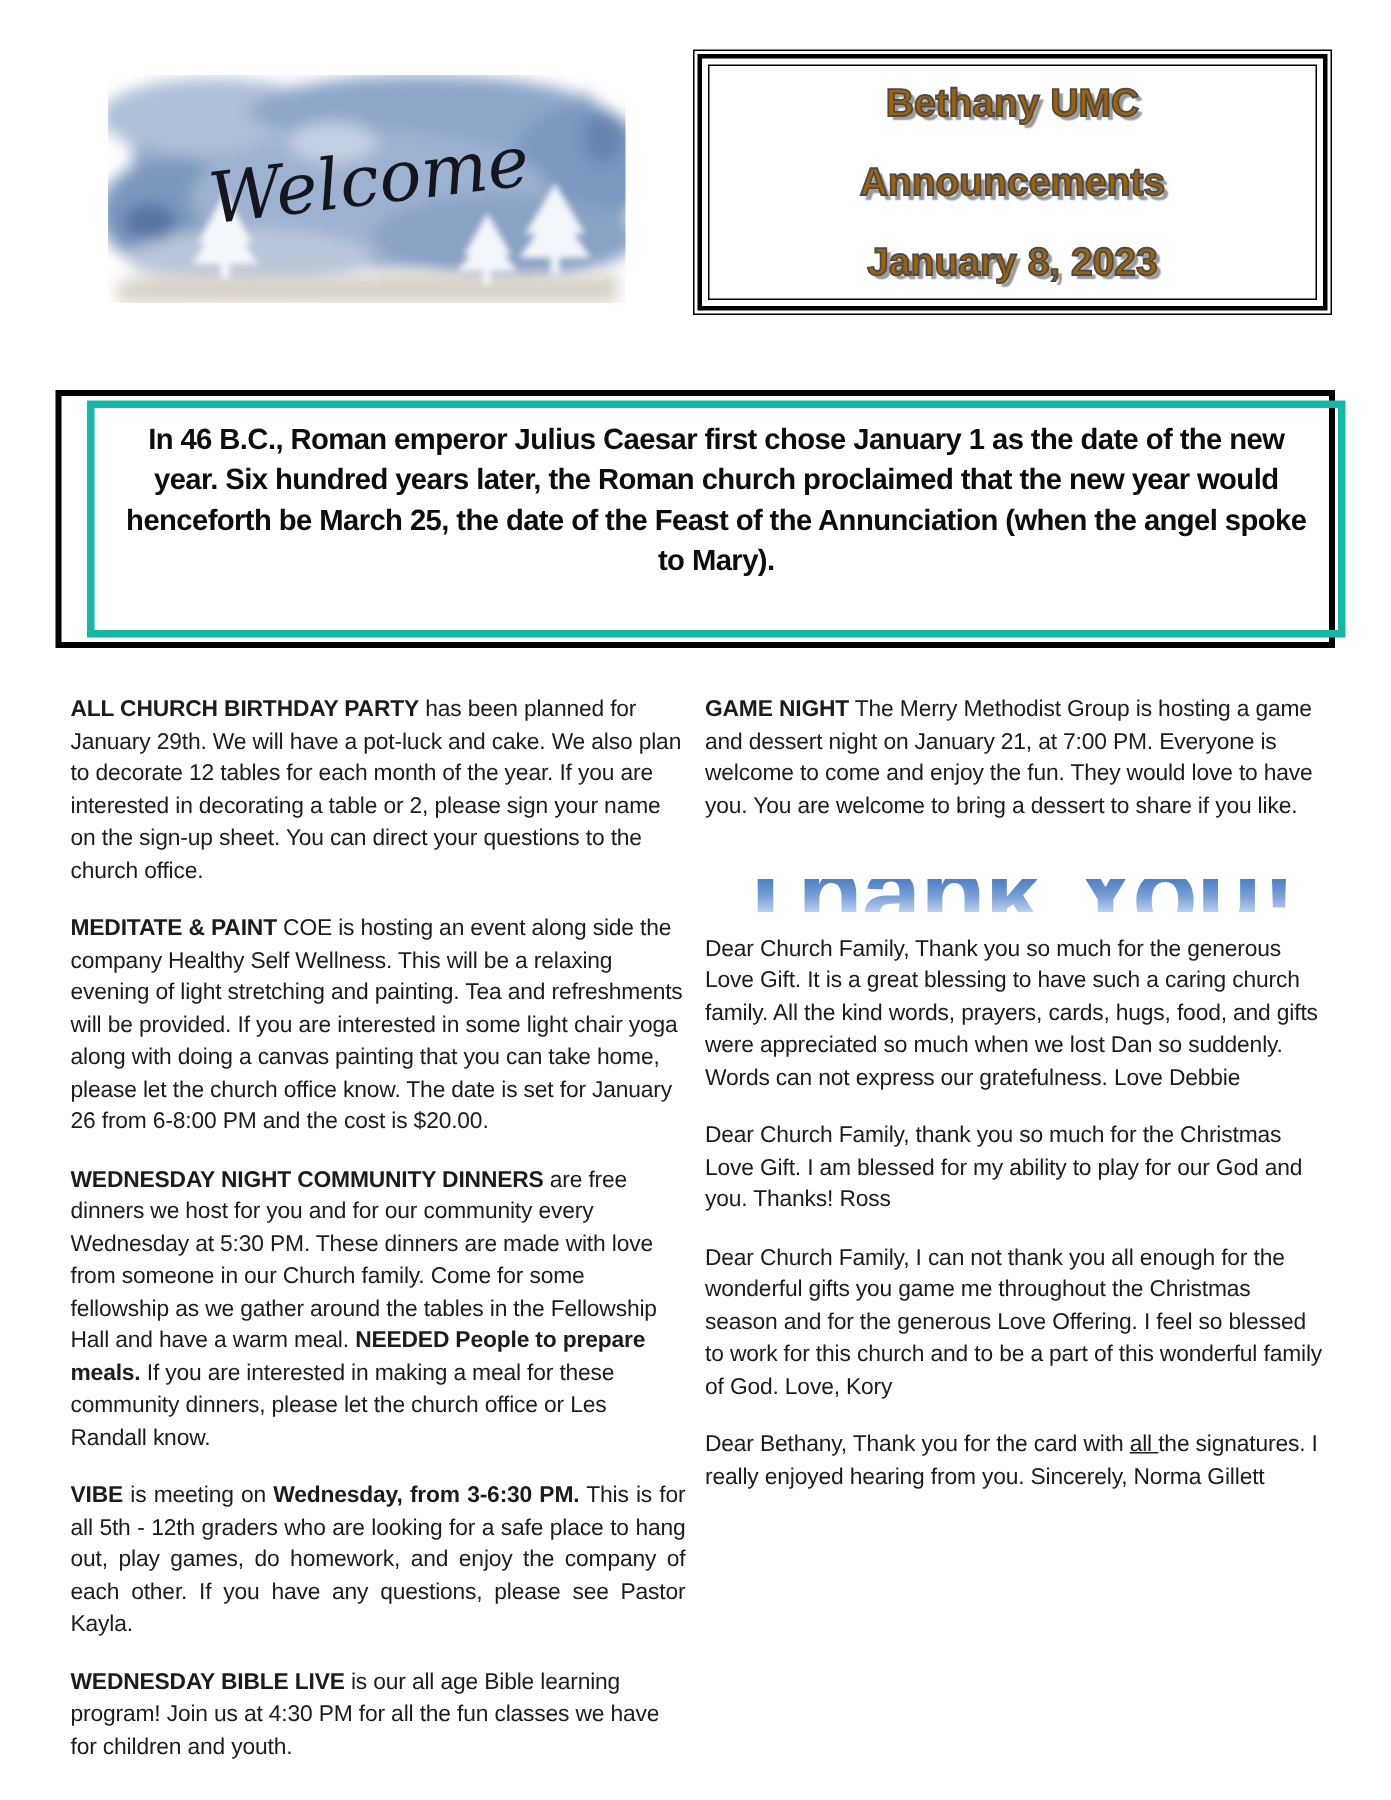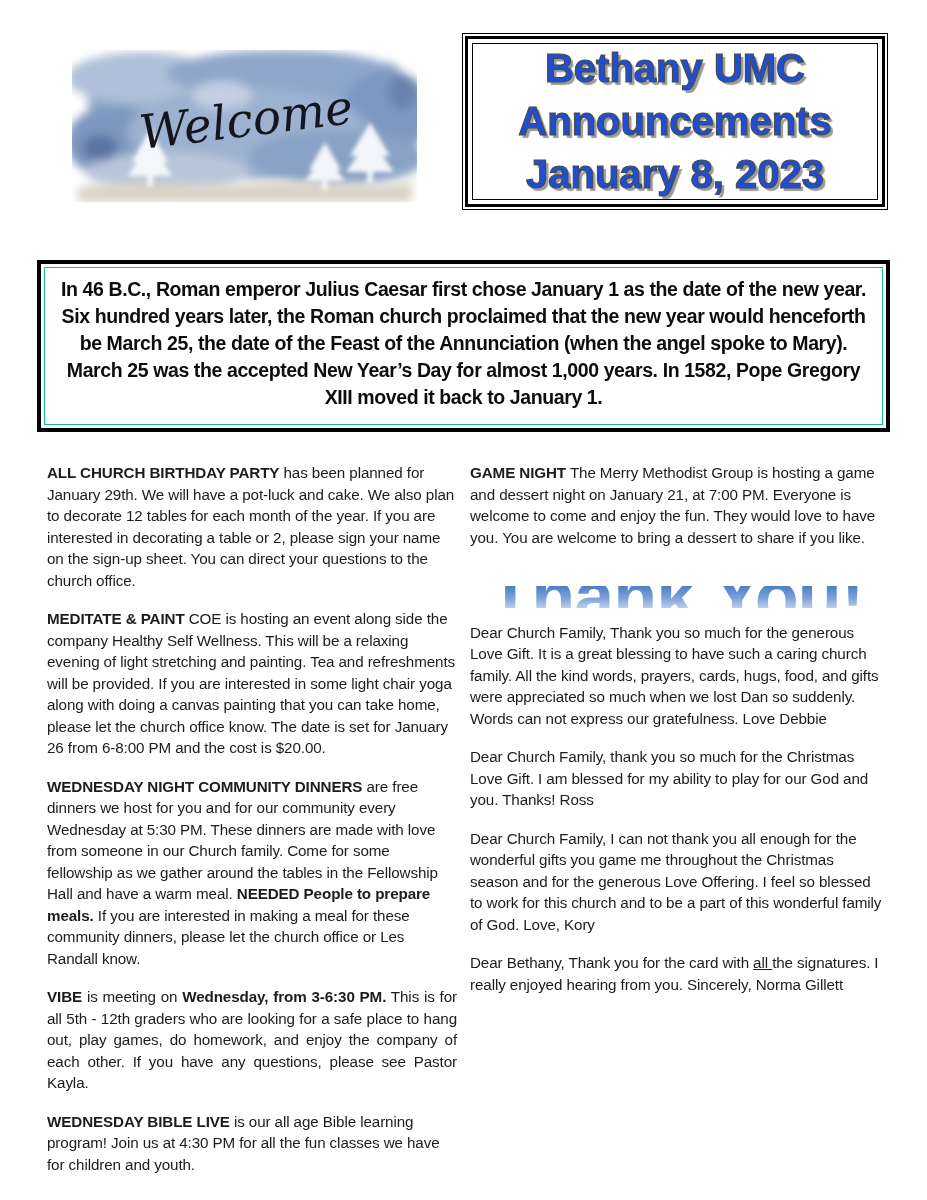--- a/index.html
+++ b/index.html
@@ -9,29 +9,29 @@
   }
   
   .welcome-banner{position:absolute;left:72px;top:50px;width:345px;height:152px;}
   
   .announce-outer{position:absolute;left:462px;top:33px;width:426px;height:177px;
     border:1px solid #000;padding:2px;box-sizing:border-box;}
   .announce-mid{width:100%;height:100%;border:3px solid #000;padding:4px;box-sizing:border-box;}
   .announce-inner{width:100%;height:100%;border:1px solid #000;box-sizing:border-box;
     display:flex;flex-direction:column;justify-content:center;align-items:center;}
   .announce-line{
-    font-weight:bold;font-size:40px;line-height:53px;letter-spacing:0px;
-    color:#1d4ed8;-webkit-text-stroke:1.2px #4a4a4a;
+    font-weight:bold;font-size:26px;line-height:53px;letter-spacing:0px;
+    color:#a16207;-webkit-text-stroke:1.2px #4a4a4a;
     text-shadow:3px 3px 1px #9a9a9a;white-space:nowrap;
   }
   
   .history-outer{position:absolute;left:37px;top:260px;width:853px;height:172px;
     border:4px solid #000;padding:3px;box-sizing:border-box;}
-  .history-inner{width:100%;height:100%;border:1px solid #14b8a6;box-sizing:border-box;
-    display:flex;flex-direction:column;justify-content:flex-start;padding:8px 14px;}
+  .history-inner{width:100%;height:100%;border:5px solid #14b8a6;box-sizing:border-box;
+    display:flex;flex-direction:column;justify-content:flex-start;padding:8px 14px;margin-left:14px;}
   .history-inner p{
     margin:0;text-align:center;font-weight:bold;font-size:19.5px;line-height:27px;
     letter-spacing:-0.4px;color:#0d0d0d;
   }
   
   .col{position:absolute;top:462px;font-size:15.2px;line-height:21.5px;color:#1c1c1c;letter-spacing:-0.1px;}
   .col-left{left:47px;width:410px;}
   .col-right{left:470px;width:412px;}
   .para{margin:0 0 17px 0;}
   .para.justify{text-align:justify;}
@@ -99,21 +99,20 @@
         <div class="announce-line">Bethany UMC</div>
         <div class="announce-line">Announcements</div>
         <div class="announce-line">January 8, 2023</div>
       </div>
     </div>
   </div>
 
   <div class="history-outer">
     <div class="history-inner">
       <p>In 46 B.C., Roman emperor Julius Caesar first chose January 1 as the date of the new year. Six hundred years later, the Roman church proclaimed that the new year would henceforth be March 25, the date of the Feast of the Annunciation (when the angel spoke to Mary).</p>
-      <p>March 25 was the accepted New Year’s Day for almost 1,000 years. In 1582, Pope Gregory XIII moved it back to January 1.</p>
     </div>
   </div>
 
   <div class="col col-left">
       <p class="para"><span class="b">ALL CHURCH BIRTHDAY PARTY</span><span> has been planned for January 29th.  We will have a pot-luck and cake.  We also plan to decorate 12 tables for each month of the year.  If you are interested in decorating a table or 2, please sign your name on the sign-up sheet.  You can direct your questions to the church office.</span></p>
       <p class="para"><span class="b">MEDITATE &amp; PAINT</span><span> COE is hosting an event along side the company Healthy Self Wellness.  This will be a relaxing evening of light stretching and painting.  Tea and refreshments will be provided.  If you are interested in some light chair yoga along with doing a canvas painting that you can take home, please let the church office know.  The date is set for January 26 from 6-8:00 PM and the cost is $20.00.</span></p>
       <p class="para"><span class="b">WEDNESDAY NIGHT COMMUNITY DINNERS</span><span> are  free dinners we host for you and for our community every Wednesday at 5:30 PM.  These dinners are made with love from someone in our Church family.  Come for some fellowship as we gather around the tables in the Fellowship Hall and have a warm meal. </span><span class="b">NEEDED People to prepare meals.</span><span>  If you are interested in making a meal for these community dinners, please let the church office or Les Randall know.</span></p>
       <p class="para justify"><span class="b">VIBE</span><span> is meeting on </span><span class="b">Wednesday, from 3-6:30 PM.</span><span> This is for all 5th - 12th graders who are looking for a safe place to hang out, play games, do homework, and enjoy the company of each other.    If you have any questions, please see Pastor Kayla.</span></p>
       <p class="para"><span class="b">WEDNESDAY BIBLE LIVE</span><span> is our all age Bible learning program!  Join us at 4:30 PM for all the fun classes we have for children and youth.</span></p>
     </div>

